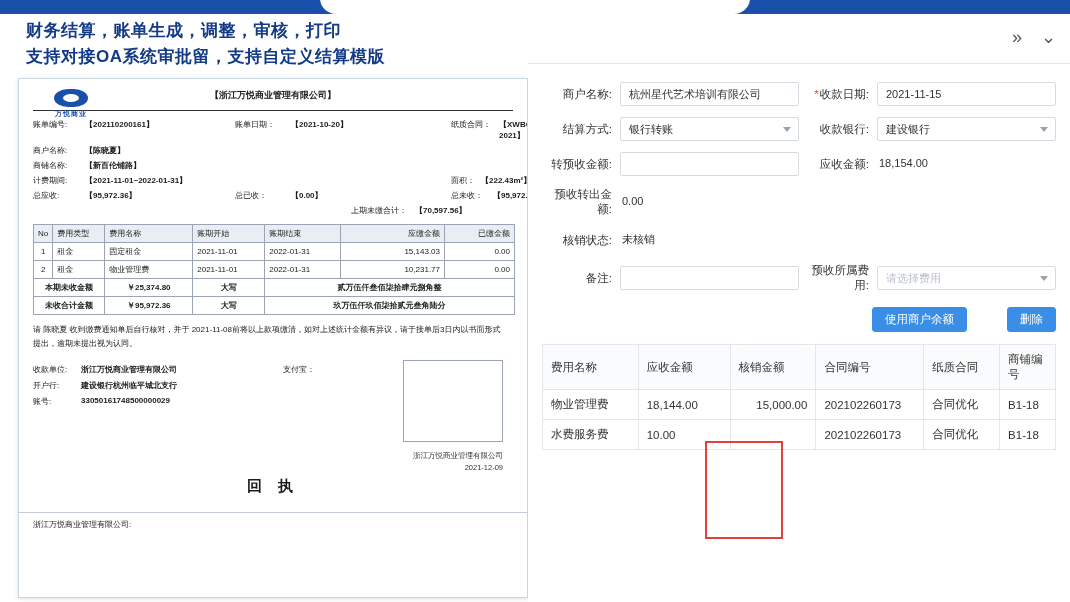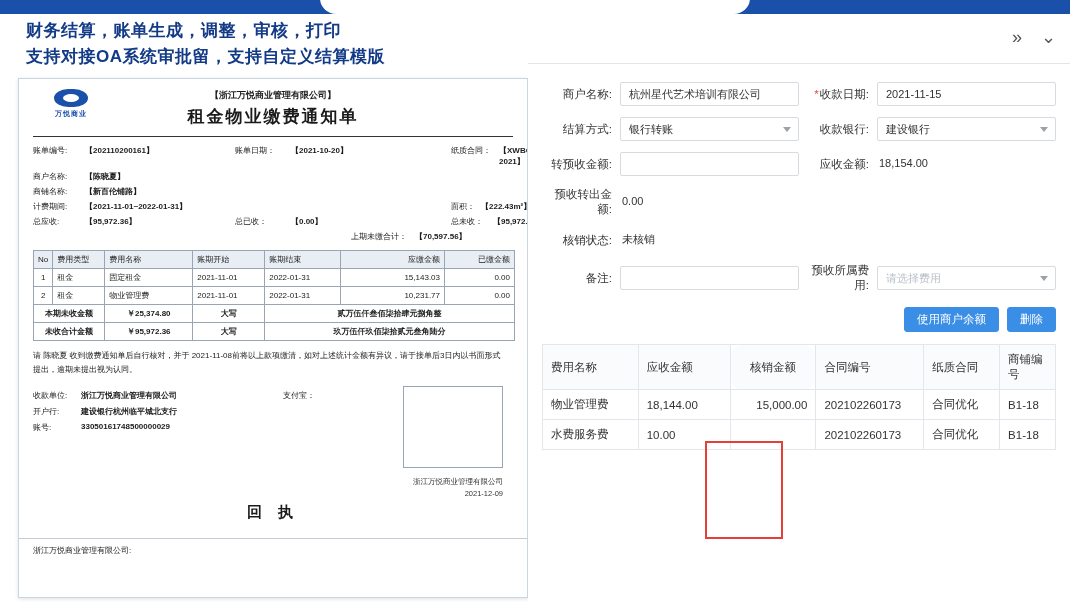--- a/index.html
+++ b/index.html
@@ -116,33 +116,33 @@
   }
   .fctrl.plain { border:none; background:transparent; padding-left:2px; }
   .fctrl.ph { color:#b9bfc8; }
   .fctrl .caret {
     position:absolute; right:7px; top:9px; width:0; height:0;
     border-left:4px solid transparent; border-right:4px solid transparent;
     border-top:5px solid #9aa1aa;
   }
   .frow.gap { margin-bottom:14px; }
 
-  .btnrow { display:flex; justify-content:flex-end; margin:2px 0 12px 0; }
+  .btnrow { display:flex; justify-content:flex-end; margin:2px 0 12px 0;gap:32px; }
   .btn {
     font-size:11.5px; color:#fff; background:#3a8ee6; border:1px solid #3a8ee6;
     border-radius:3px; padding:4px 12px; margin-left:8px; cursor:pointer;
   }
 
   table.grid { width:514px; border-collapse:collapse; font-size:11.5px; }
   table.grid th, table.grid td {
     border:1px solid #e3e6eb; padding:7px 8px; text-align:left; color:#333;
   }
   table.grid th { background:#fafbfc; font-weight:normal; }
   table.grid td.r { text-align:right; }
-  table.grid th.r { text-align:center;border-radius:14px; }
+  table.grid th.r { text-align:left;border-radius:14px; }
   .colw1 { width:96px; } .colw2 { width:92px; } .colw3 { width:86px; }
   .colw4 { width:108px; } .colw5 { width:76px; } .colw6 { width:56px; }
 
   .redbox {
     position:absolute; left:705px; top:441px; width:78px; height:98px;
     border:2px solid #e3403a; pointer-events:none; z-index:30;
   }
 </style>
 </head>
 <body>
@@ -161,21 +161,20 @@
   <div>财务收款，单张账单或者批量收款，</div>
   <div>可以对接发票平台</div>
 </div>
 
 <div class="doc">
   <div class="doc-logo">
     <div class="mark"></div>
     <div class="name">万悦商业</div>
   </div>
   <div class="doc-company">【浙江万悦商业管理有限公司】</div>
-  <div class="doc-title">租金物业缴费通知单</div>
   <div class="doc-rule"></div>
 
   <div class="meta">
     <div class="row">
         <span class="lbl">账单编号:</span>
         <span class="val c1">【202110200161】</span>
         <span class="lbl" style="width:56px;flex:0 0 56px">账单日期：</span>
         <span class="val c2">【2021-10-20】</span>
         <span class="lbl" style="width:48px;flex:0 0 48px">纸质合同：</span>
         <span class="val c3">【XWBOX081-2021】</span>

